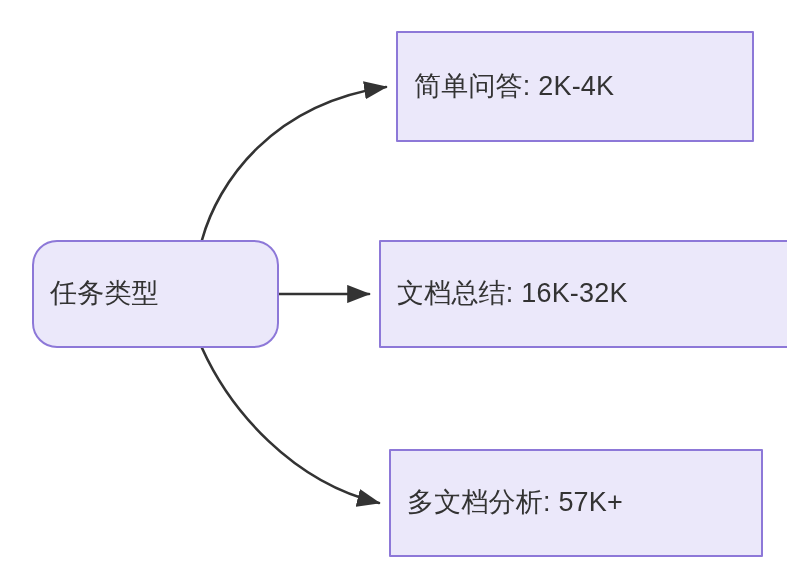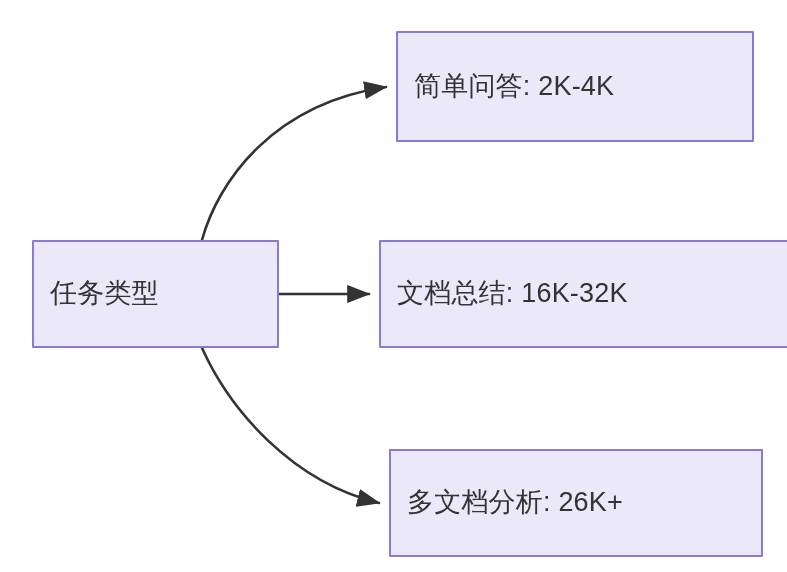--- a/index.html
+++ b/index.html
@@ -40,21 +40,21 @@
     padding-left: 16px;
   }
   .node-label {
     color: #333333;
     font-size: 27px;
     line-height: 1.1;
     letter-spacing: 0.2px;
     white-space: nowrap;
     font-weight: 400;
   }
-  .n-root  { left: 32px;  top: 240px; width: 247px; height: 108px; }
+  .n-root  { left: 32px;  top: 240px; width: 247px; height: 108px; border-radius: 25px; }
   .n-qa    { left: 396px; top: 31px;  width: 358px; height: 111px; }
   .n-sum   { left: 379px; top: 240px; width: 458px; height: 108px; }
   .n-multi { left: 389px; top: 449px; width: 374px; height: 108px; }
 </style>
 </head>
 <body>
 
 <div id="canvas">
 
   <svg id="edge-layer" viewBox="0 0 787 572" width="787" height="572">
@@ -77,16 +77,16 @@
 
   <div class="node n-qa">
     <span class="node-label">简单问答: 2K-4K</span>
   </div>
 
   <div class="node n-sum">
     <span class="node-label">文档总结: 16K-32K</span>
   </div>
 
   <div class="node n-multi">
-    <span class="node-label">多文档分析: 26K+</span>
+    <span class="node-label">多文档分析: 57K+</span>
   </div>
 
 </div>
 
 </body></html>

